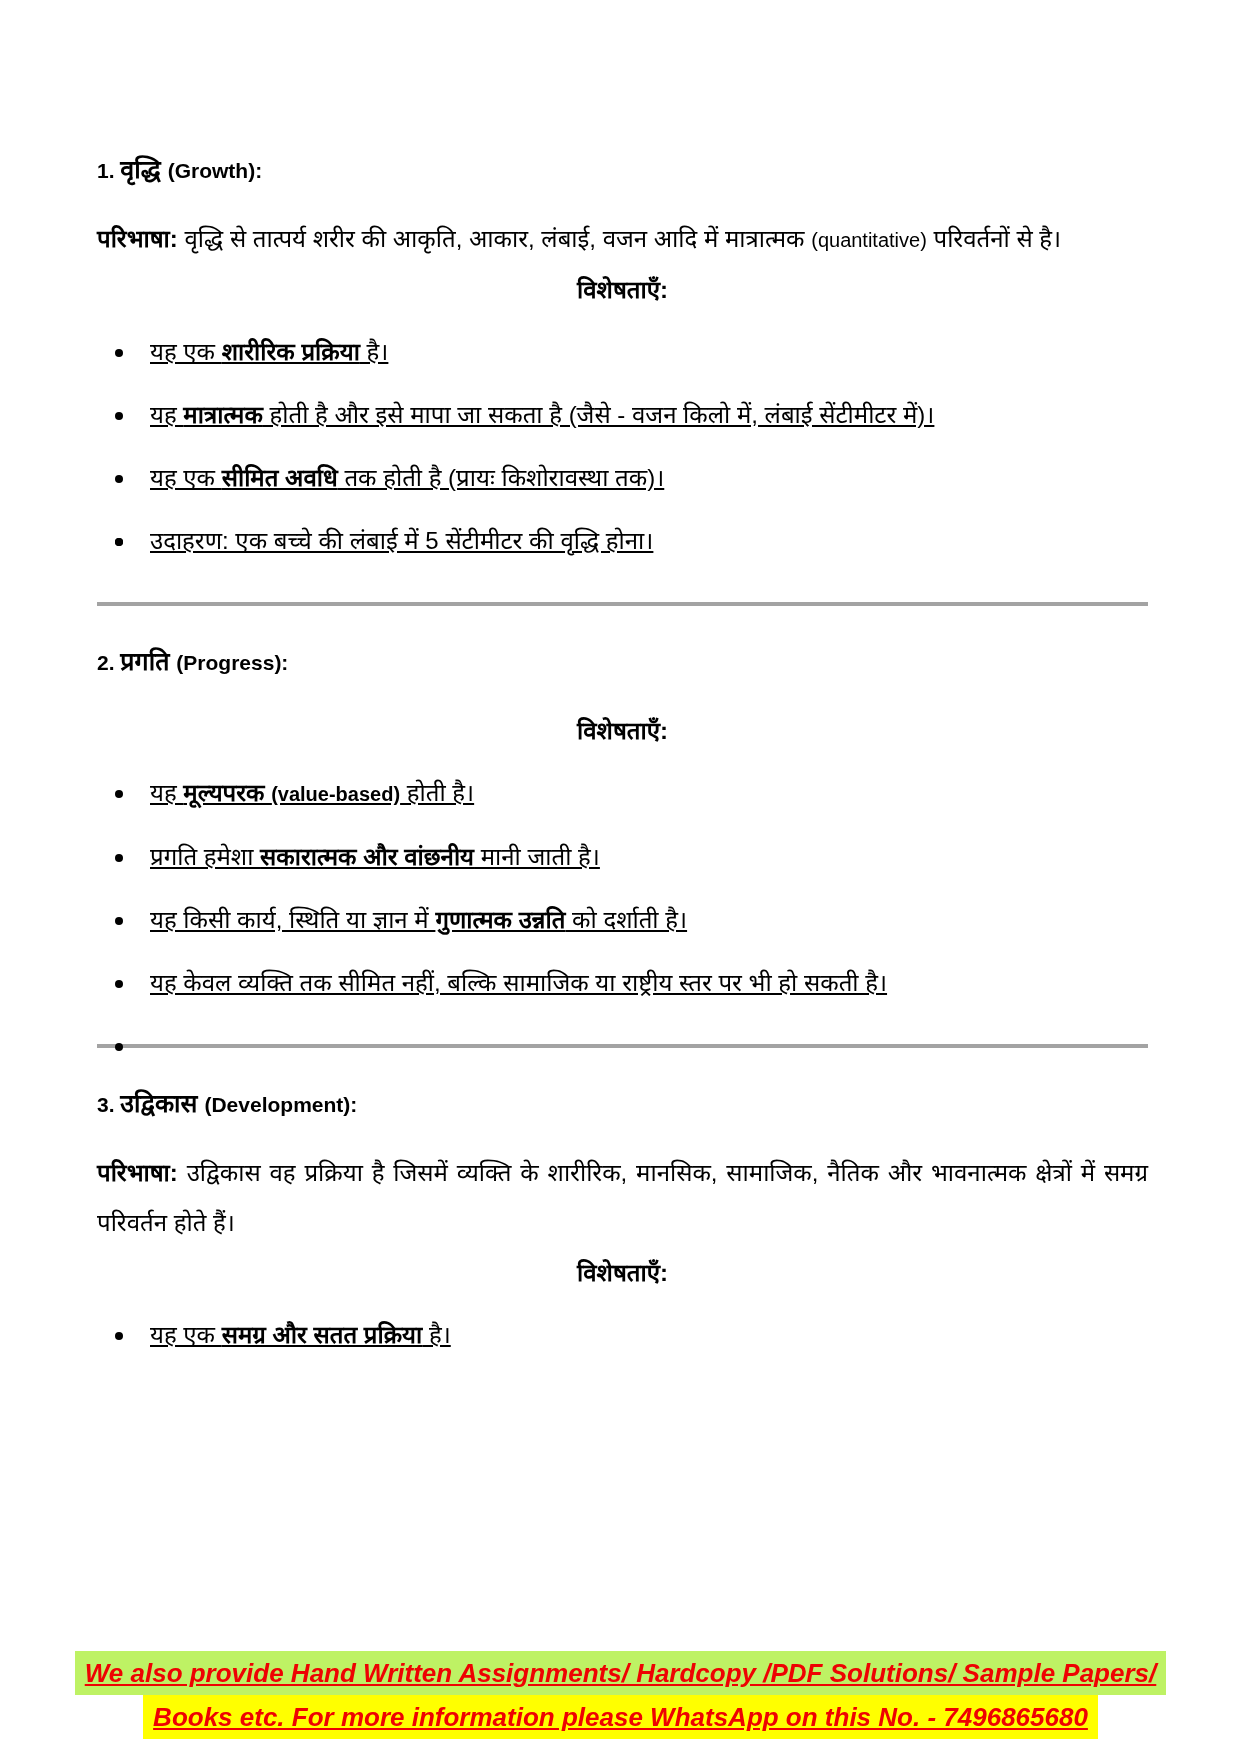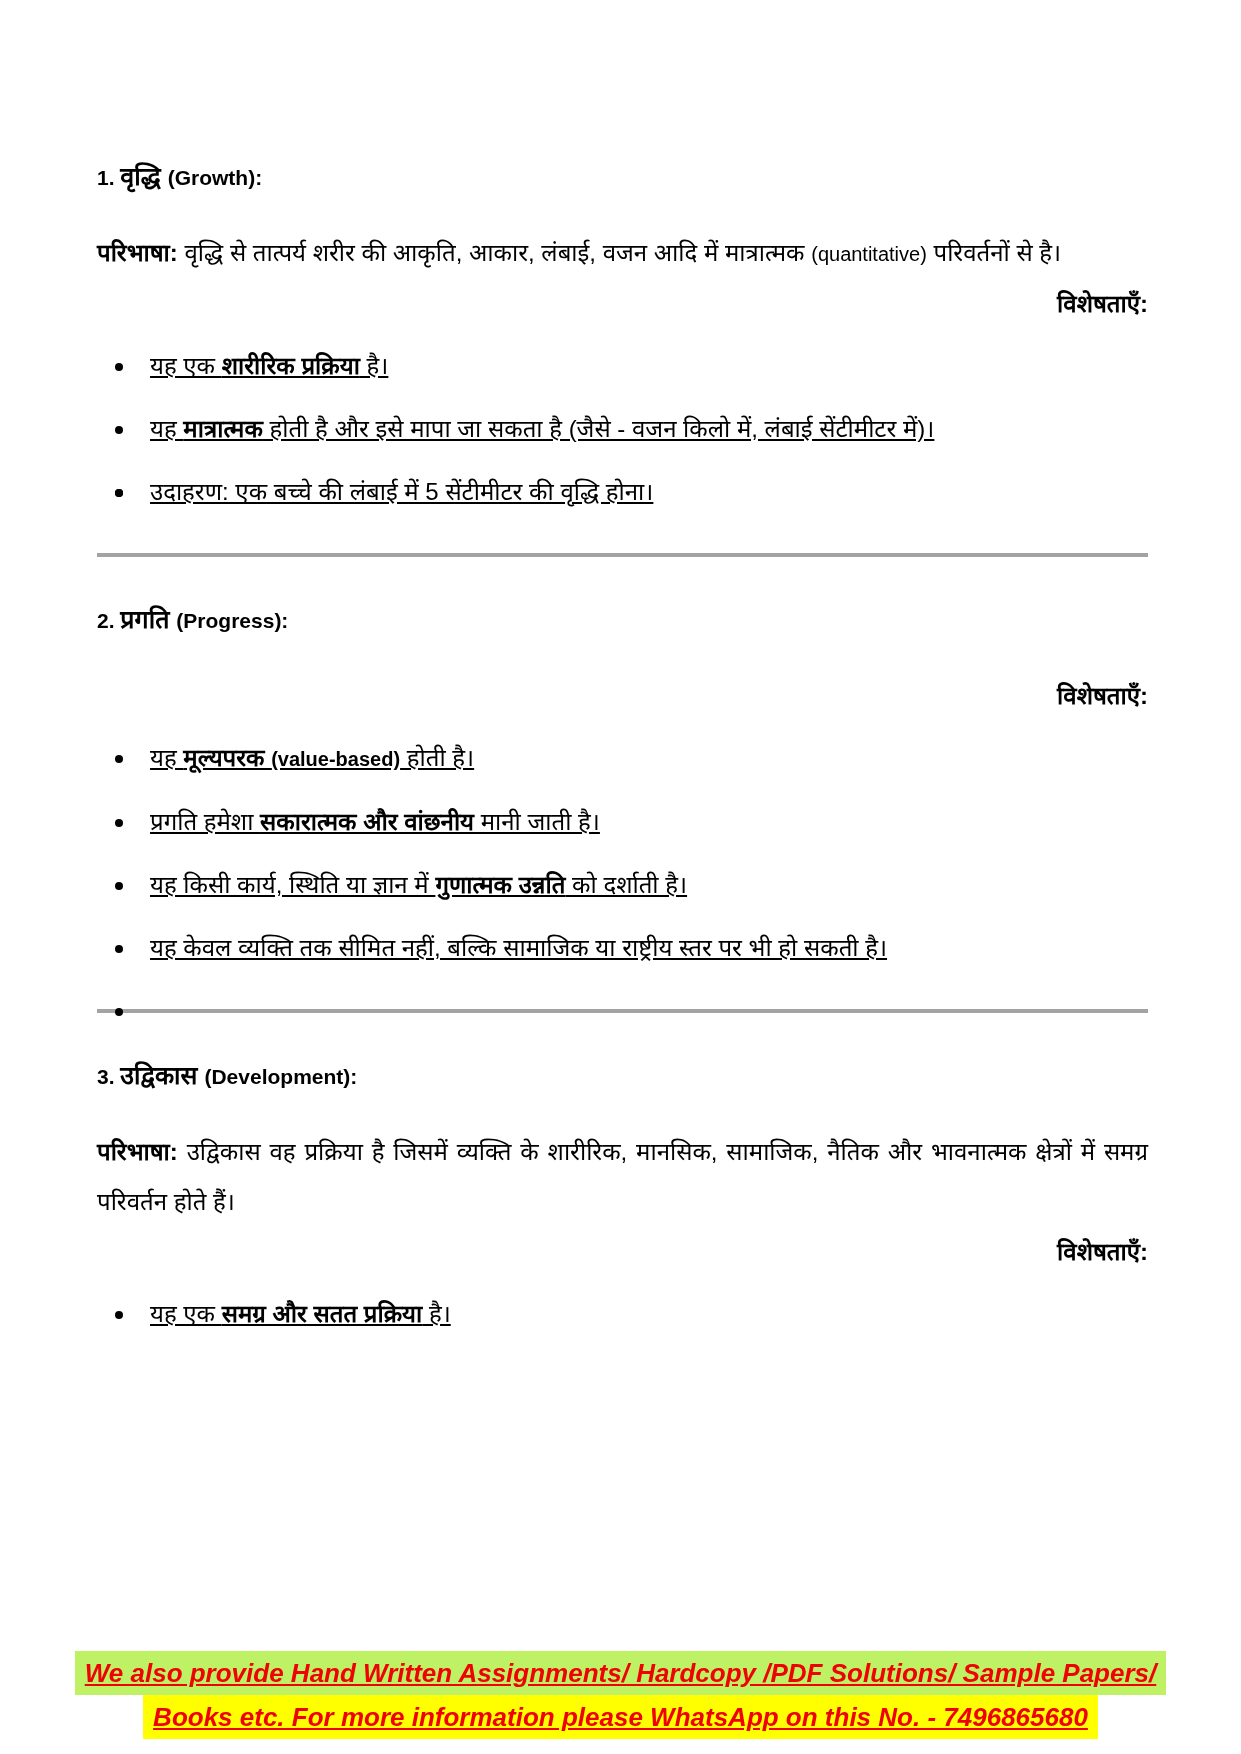--- a/index.html
+++ b/index.html
@@ -9,30 +9,30 @@
     position:relative;
     overflow:hidden;
     font-family:"Liberation Sans","DejaVu Sans",sans-serif;
     color:#000000;
   }
   .content {
     padding:150px 93px 0 97px;
   }
   .section-heading {
     font-size:25px;
-    line-height:52px;
+    line-height:38px;
     font-weight:bold;
     margin:0 0 24px 0;
   }
   .def, .features {
     font-size:24px;
     line-height:50px;
     text-align:justify;
   }
-  .features { font-weight:bold; text-align:right; }
+  .features { font-weight:bold; text-align:center; }
   .b { font-weight:bold; }
   .l { font-size:20px; }
   .section-heading .l { font-size:21px; }
   ul.bullets {
     list-style:none;
     margin:12px 0 0 0;
     padding:0;
   }
   ul.bullets li {
     position:relative;
@@ -75,20 +75,21 @@
 <body>
 
 <div class="content">
   <section>
     <h2 class="section-heading"><span class="b l">1. </span><span class="b">वृद्धि</span><span class="b"> </span><span class="b l">(Growth):</span></h2>
     <p class="def"><span class="b">परिभाषा:</span><span> वृद्धि से तात्पर्य शरीर की आकृति, आकार, लंबाई, वजन आदि में मात्रात्मक </span><span class="l">(quantitative)</span><span> परिवर्तनों से है।</span></p>
     <p class="features"><span class="b">विशेषताएँ:</span></p>
     <ul class="bullets">
         <li><span class="dot"></span><span><span>यह एक </span><span class="b">शारीरिक प्रक्रिया</span><span> है।</span></span></li>
         <li><span class="dot"></span><span><span>यह </span><span class="b">मात्रात्मक</span><span> होती है और इसे मापा जा सकता है (जैसे - वजन किलो में, लंबाई सेंटीमीटर में)।</span></span></li>
+        <li><span class="dot"></span><span><span>यह एक </span><span class="b">सीमित अवधि</span><span> तक होती है (प्रायः किशोरावस्था तक)।</span></span></li>
         <li><span class="dot"></span></li>
         <li><span class="dot"></span><span><span>उदाहरण: एक बच्चे की लंबाई में 5 सेंटीमीटर की वृद्धि होना।</span></span></li>
       </ul>
     <div class="section-divider" style="background: rgb(163, 163, 163);"></div>
   </section>
 
   <section>
     <h2 class="section-heading"><span class="b l">2. </span><span class="b">प्रगति</span><span class="b"> </span><span class="b l">(Progress):</span></h2>
     <p class="features"><span class="b">विशेषताएँ:</span></p>
     <ul class="bullets">

